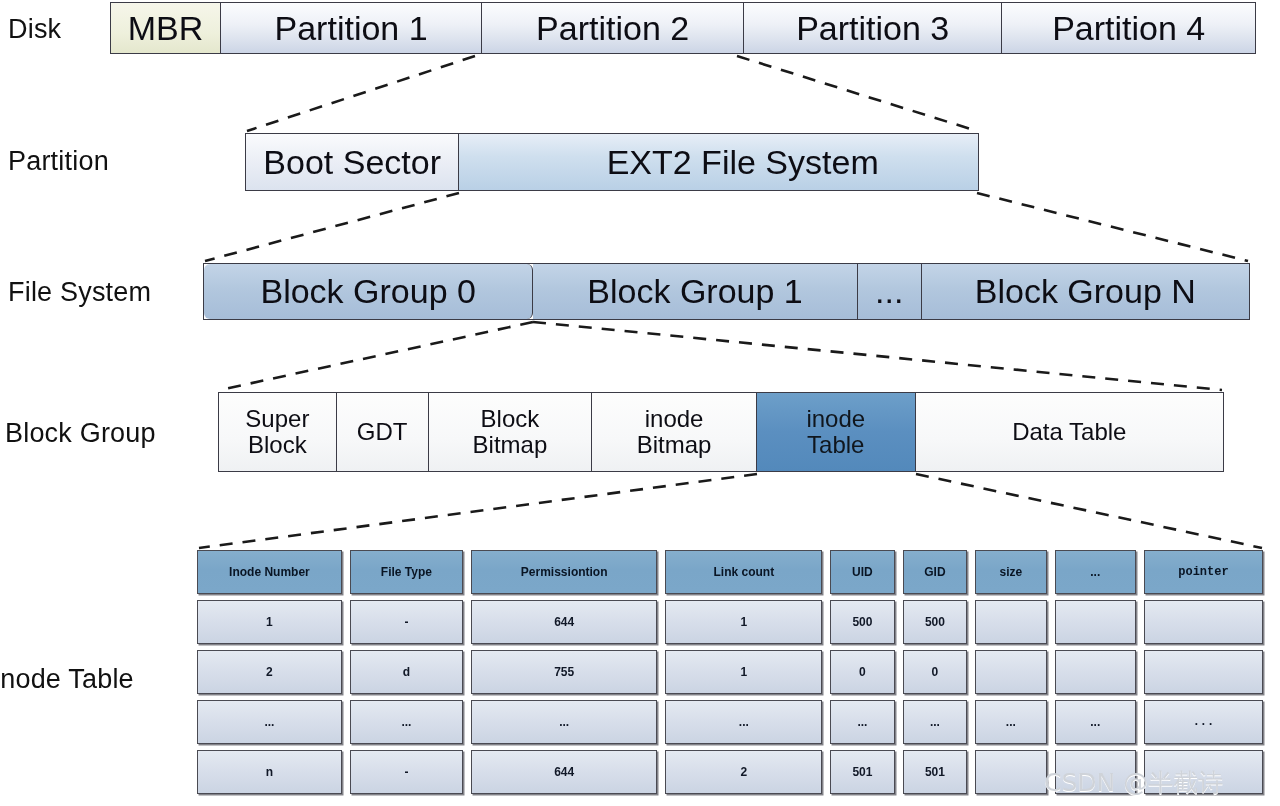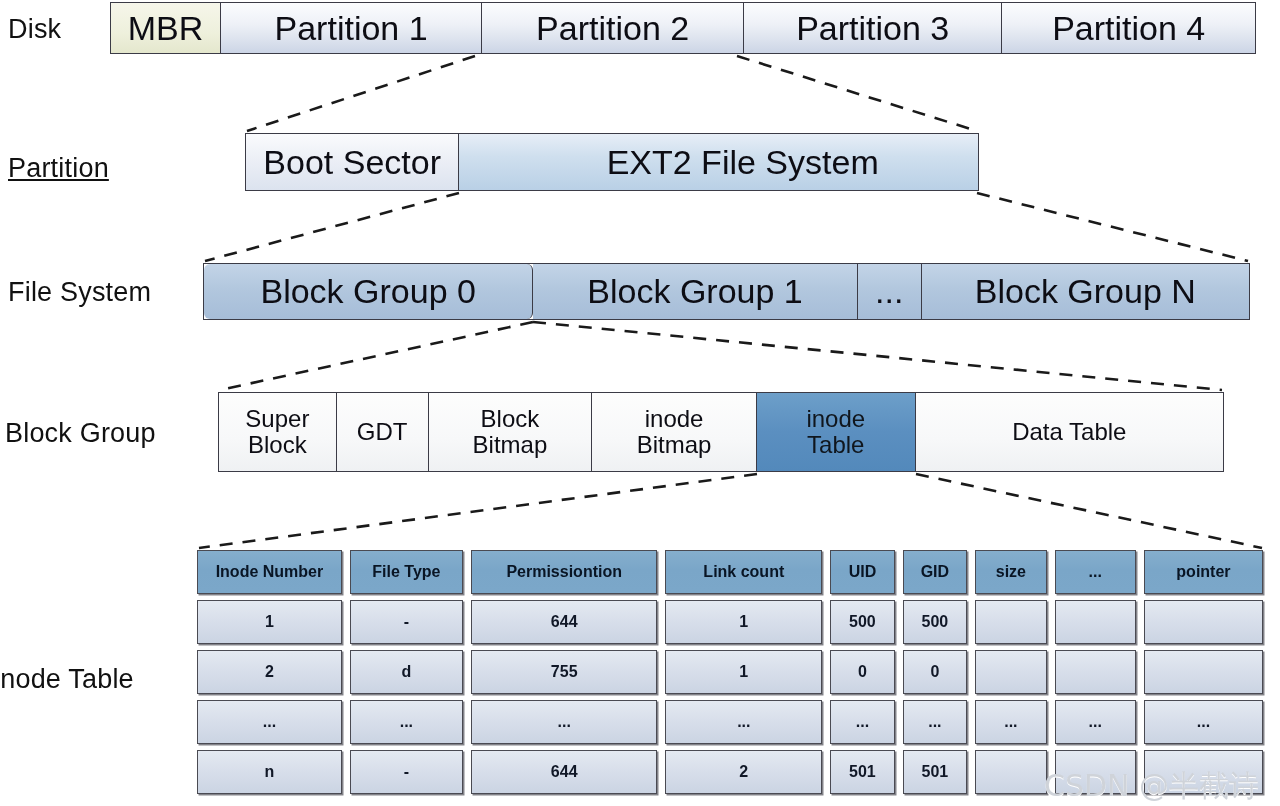--- a/index.html
+++ b/index.html
@@ -94,21 +94,21 @@
   .igrid-row {
     display: flex;
     gap: 8px;
     margin-bottom: 6px;
   }
   .icell {
     height: 44px;
     display: flex;
     align-items: center;
     justify-content: center;
-    font-size: 16px;
+    font-size: 12px;
     font-weight: bold;
     color: #0c1422;
     border: 1.5px solid #4a4a52;
     box-shadow: 1.5px 1.5px 0 rgba(30,30,40,0.55);
     overflow: hidden;
     white-space: nowrap;
   }
   .icell.head {
     background: linear-gradient(to bottom, #85aecd 0%, #7aa6c8 45%, #7ba7c9 100%);
     color: #091524;
@@ -118,26 +118,26 @@
     color: #111827;
   }
   .w-inode   { width: 146px; }
   .w-ftype   { width: 114px; }
   .w-perm    { width: 188px; }
   .w-link    { width: 158px; }
   .w-uid     { width: 65px; }
   .w-gid     { width: 65px; }
   .w-size    { width: 72px; }
   .w-dots    { width: 82px; }
-  .w-pointer { width: 120px; }
+  .w-pointer { width: 120px; font-family: Liberation Mono, monospace; }
 
   #watermark {
     position: absolute;
     left: 1044px; top: 766px;
-    font-size: 30px;
+    font-size: 25px;
     color: #cfd3d9;
     z-index: 6;
     white-space: nowrap;
     font-family: "DejaVu Sans", sans-serif;
     text-shadow: 0 1px 0 #ffffff;
     pointer-events: none;
   }
 </style>
 </head>
 <body>
@@ -155,21 +155,21 @@
 
       <line x1="533" y1="322" x2="220" y2="390"></line>
       <line x1="533" y1="322" x2="1222" y2="390"></line>
 
       <line x1="757" y1="474" x2="199" y2="548"></line>
       <line x1="916" y1="474" x2="1262" y2="548"></line>
     </g>
   </svg>
 
   <div class="row-label" style="left:8px; top:14px;">Disk</div>
-  <div class="row-label" style="left:8px; top:153px;text-decoration:underline;">Partition</div>
+  <div class="row-label" style="left:8px; top:146px;">Partition</div>
   <div class="row-label" style="left:8px; top:277px;">File System</div>
   <div class="row-label" style="left:5px; top:418px;">Block Group</div>
   <div class="row-label" style="left:-6px; top:664px;">inode Table</div>
 
   <div class="band" id="disk-band">
     <div class="cell disk-cell mbr" style="width:110px;">MBR</div>
     <div class="cell disk-cell" style="width:262px;">Partition 1</div>
     <div class="cell disk-cell" style="width:262px;">Partition 2</div>
     <div class="cell disk-cell" style="width:259px;">Partition 3</div>
     <div class="cell disk-cell" style="width:253px;">Partition 4</div>

